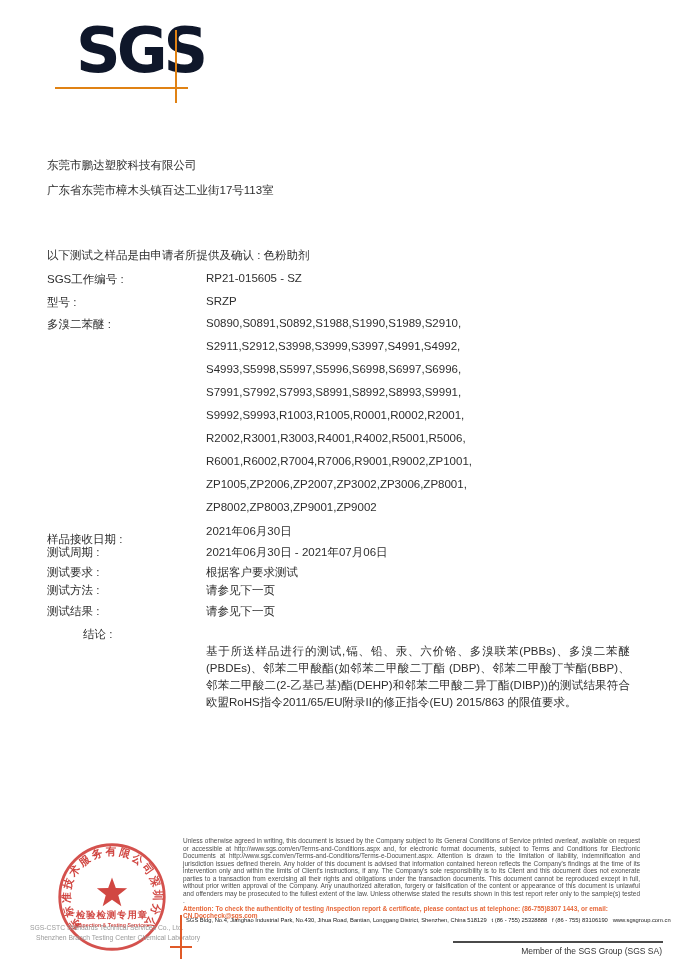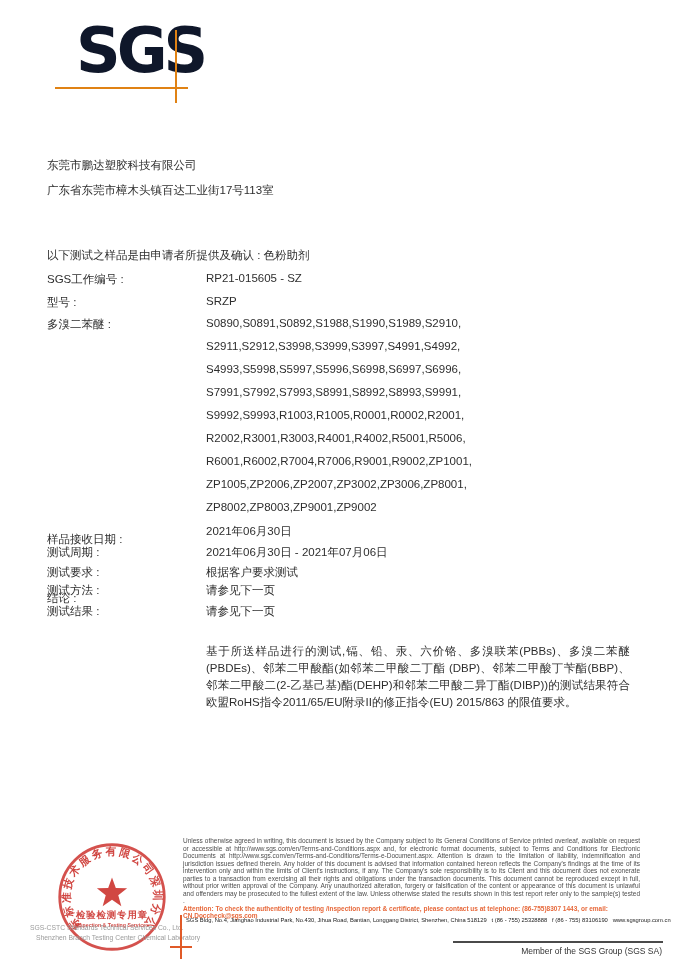--- a/index.html
+++ b/index.html
@@ -94,21 +94,21 @@
 
   <span class="kv-label" style="top:565px;">测试要求 :</span>
   <span class="kv-value" style="top:565px;">根据客户要求测试</span>
 
   <span class="kv-label" style="top:583px;">测试方法 :</span>
   <span class="kv-value" style="top:583px;">请参见下一页</span>
 
   <span class="kv-label" style="top:604px;">测试结果 :</span>
   <span class="kv-value" style="top:604px;">请参见下一页</span>
 
-  <span class="kv-label" style="top:591px;">结论 :</span>
+  <span class="kv-label" style="top:627px;margin-left:36px;">结论 :</span>
   <div class="conclusion-text">基于所送样品进行的测试,镉、铅、汞、六价铬、多溴联苯(PBBs)、多溴二苯醚(PBDEs)、邻苯二甲酸酯(如邻苯二甲酸二丁酯 (DBP)、邻苯二甲酸丁苄酯(BBP)、邻苯二甲酸二(2-乙基己基)酯(DEHP)和邻苯二甲酸二异丁酯(DIBP))的测试结果符合欧盟RoHS指令2011/65/EU附录II的修正指令(EU) 2015/863 的限值要求。</div>
 
   <div class="stamp-wrap">
     <svg width="112" height="112" viewBox="0 0 120 120">
       <defs>
         <path id="arcPath" d="M 23.1,85.8 A 45,45 0 1 1 96.9,85.8" fill="none"></path>
       </defs>
       <circle cx="60" cy="60" r="56" fill="none" stroke="#cc332e" stroke-width="3" opacity="0.85"></circle>
       <text font-size="11.5" font-weight="bold" fill="#cc332e" letter-spacing="2.5" opacity="0.9">
         <textPath href="#arcPath" startOffset="50%" text-anchor="middle">通标标准技术服务有限公司深圳分公司</textPath>

